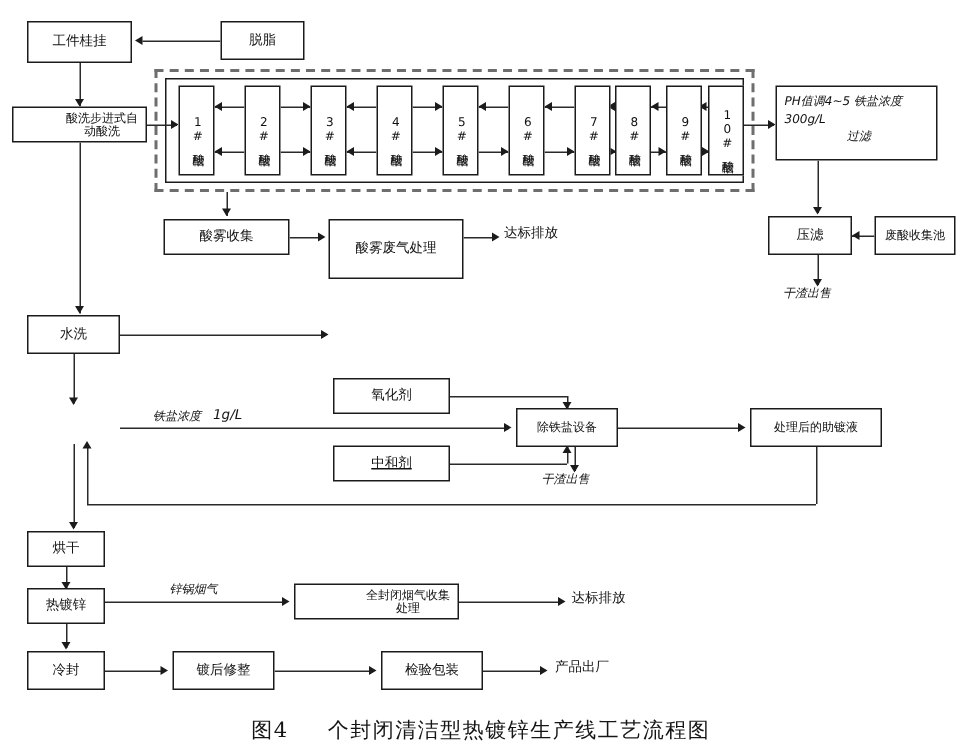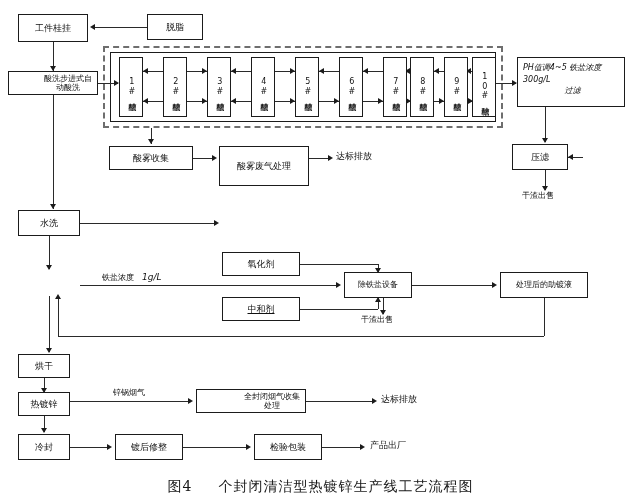--- a/index.html
+++ b/index.html
@@ -56,21 +56,21 @@
 
   
   .label {
     position: absolute;
     color: #111111;
     font-size: 9px;
     line-height: 1.1;
     white-space: nowrap;
     z-index: 6;
   }
-  .label.tiny { font-size: 8px; }
+  .label.tiny { font-size: 8px; font-style: italic; }
   .label.ital { font-style: italic; }
 
   
   .dashgroup {
     position: absolute;
     box-sizing: border-box;
     border: 2px dashed #6e6e6e;
     background: transparent;
     z-index: 1;
   }
@@ -246,20 +246,23 @@
     <span>达标排放</span>
   </div>
 
   <div class="ln v" style="left:545px; top:107px; height:35px;"></div>
   <div class="ar d" style="left:542px; top:138px;"></div>
 
   <div class="box" style="left:512px; top:144px; width:56px; height:26px;">
     <span>压滤</span>
   </div>
 
+  <div class="box" style="left:583px; top:144px; width:54px; height:26px; font-size:8px;">
+    <span>废酸收集池</span>
+  </div>
 
   <div class="ln h" style="left:568px; top:157px; width:15px;"></div>
   <div class="ar l" style="left:568px; top:154px;"></div>
 
   <div class="ln v" style="left:545px; top:170px; height:20px;"></div>
   <div class="ar d" style="left:542px; top:186px;"></div>
 
   <div class="label tiny" style="left:522px; top:192px;">
     <span>干渣出售</span>
   </div>

